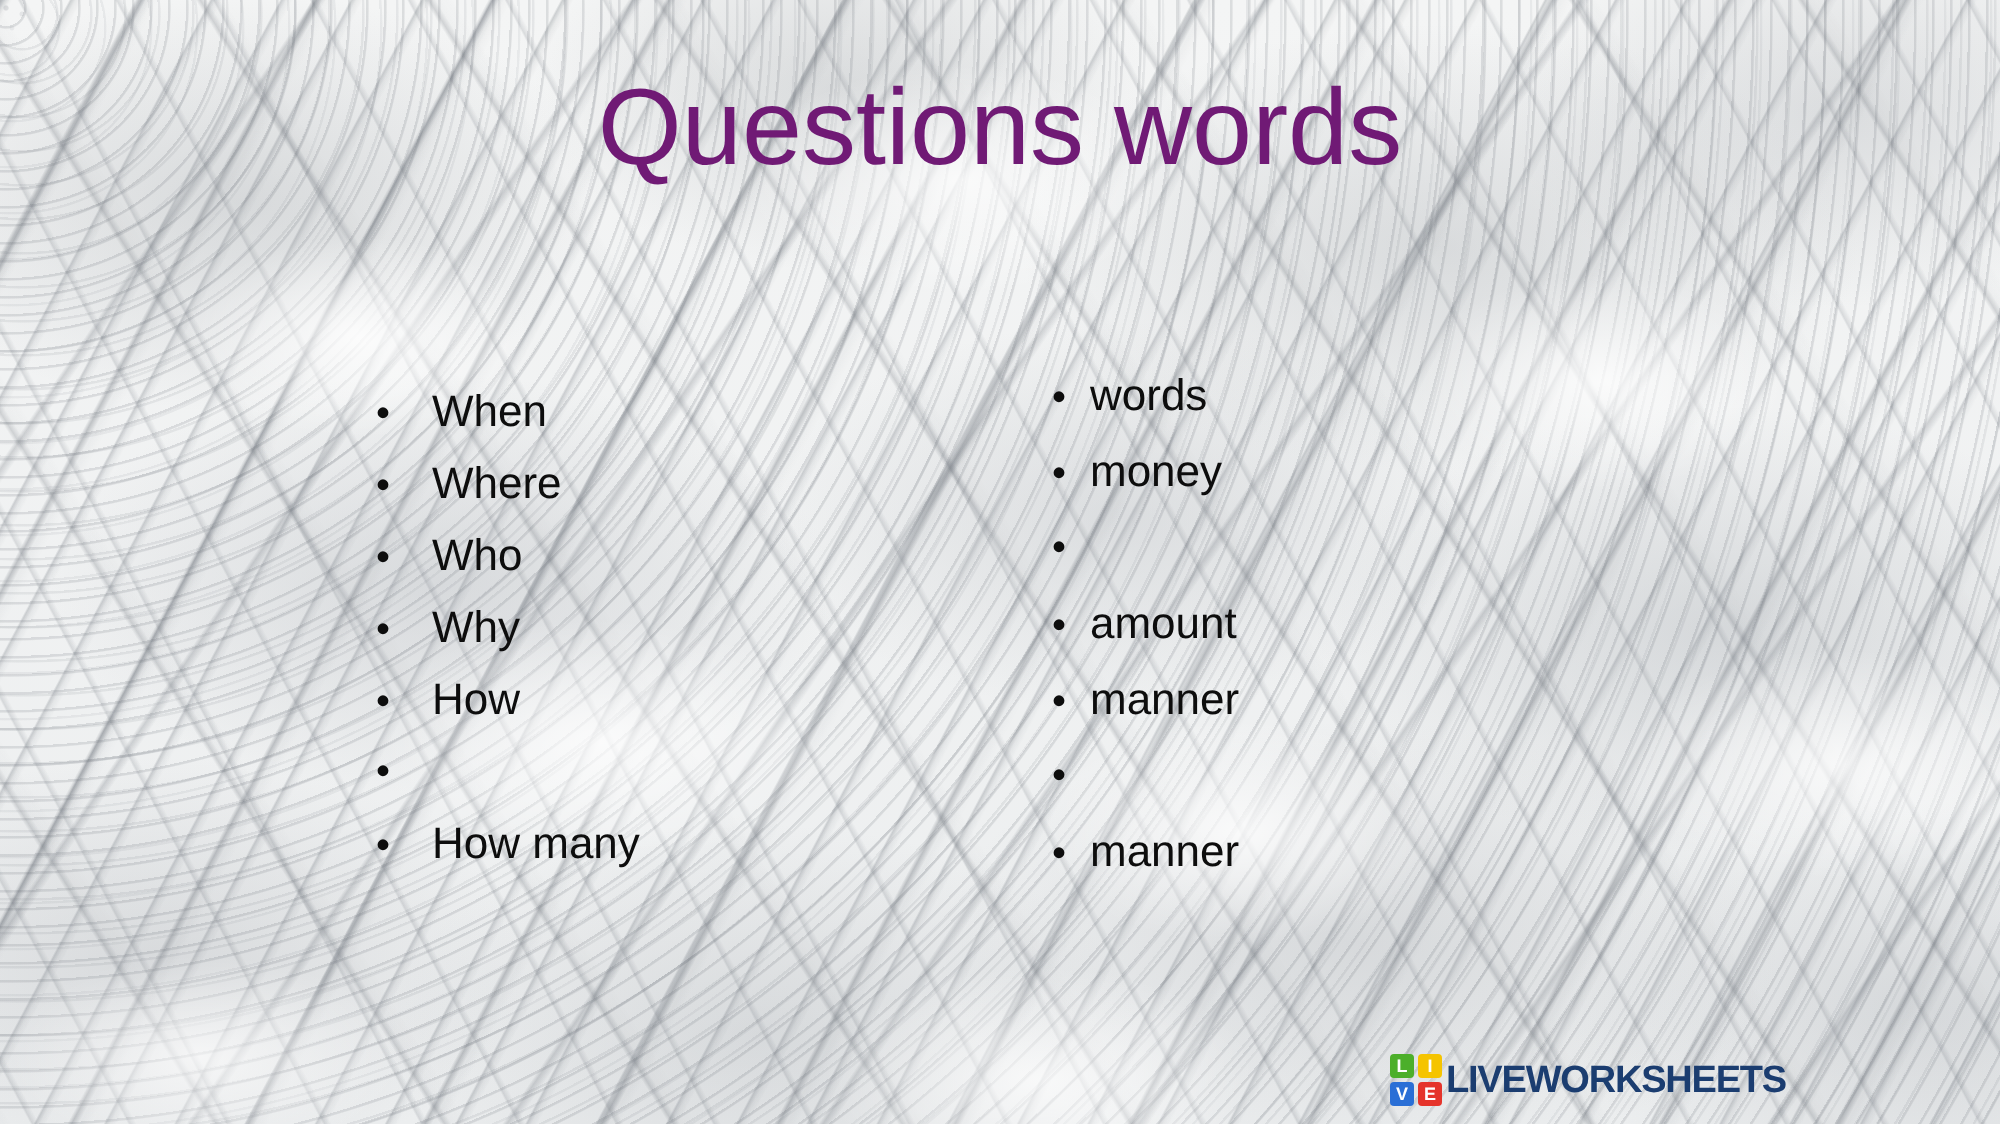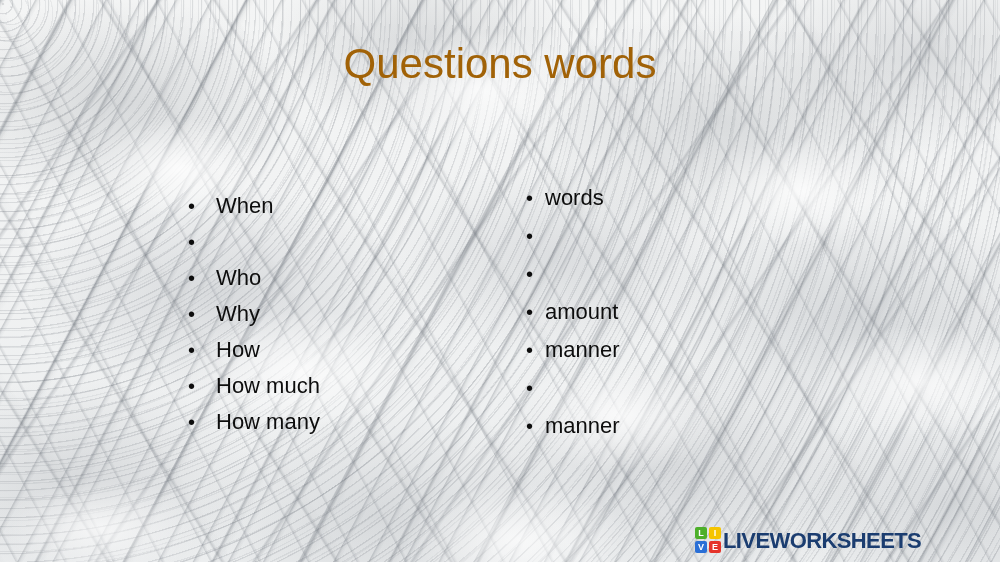--- a/index.html
+++ b/index.html
@@ -119,23 +119,23 @@
     position: absolute;
     inset: 0;
   }
 
   .slide-title {
     position: absolute;
     top: 36px;
     left: 0;
     width: 1000px;
     text-align: center;
-    font-size: 42px;
+    font-size: 54px;
     line-height: 56px;
-    color: #a16207;
+    color: #701a75;
     font-weight: 400;
     letter-spacing: 0px;
     white-space: nowrap;
   }
 
   .bullet-column {
     position: absolute;
   }
   #col-left  { left: 188px; top: 188px; }
   #col-right { left: 526px; top: 179px; }
@@ -185,21 +185,21 @@
     height: 12px;
     border-radius: 2px;
     color: #ffffff;
     font-size: 9px;
     font-weight: 700;
     line-height: 12px;
     text-align: center;
     font-family: "Liberation Sans", sans-serif;
   }
   .logo-word {
-    font-size: 22px;
+    font-size: 19px;
     font-weight: 700;
     letter-spacing: -0.6px;
     color: #1b3d70;
     line-height: 27px;
     font-family: "Liberation Sans", sans-serif;
   }
 </style>
 </head>
 <body>
 
@@ -215,50 +215,51 @@
 
     <div class="slide-title">Questions words</div>
 
     <div class="bullet-column" id="col-left">
         <div class="bullet-item">
           <span class="bullet-dot">•</span>
           <span class="bullet-text">When</span>
         </div>
         <div class="bullet-item">
           <span class="bullet-dot">•</span>
+          <span class="bullet-text">Where</span>
         </div>
         <div class="bullet-item">
           <span class="bullet-dot">•</span>
           <span class="bullet-text">Who</span>
         </div>
         <div class="bullet-item">
           <span class="bullet-dot">•</span>
           <span class="bullet-text">Why</span>
         </div>
         <div class="bullet-item">
           <span class="bullet-dot">•</span>
           <span class="bullet-text">How</span>
         </div>
         <div class="bullet-item">
           <span class="bullet-dot">•</span>
-          <span class="bullet-text">How much</span>
         </div>
         <div class="bullet-item">
           <span class="bullet-dot">•</span>
           <span class="bullet-text">How many</span>
         </div>
       </div>
 
     <div class="bullet-column" id="col-right">
         <div class="bullet-item">
           <span class="bullet-dot">•</span>
           <span class="bullet-text">words</span>
         </div>
         <div class="bullet-item">
           <span class="bullet-dot">•</span>
+          <span class="bullet-text">money</span>
         </div>
         <div class="bullet-item">
           <span class="bullet-dot">•</span>
         </div>
         <div class="bullet-item">
           <span class="bullet-dot">•</span>
           <span class="bullet-text">amount</span>
         </div>
         <div class="bullet-item">
           <span class="bullet-dot">•</span>

